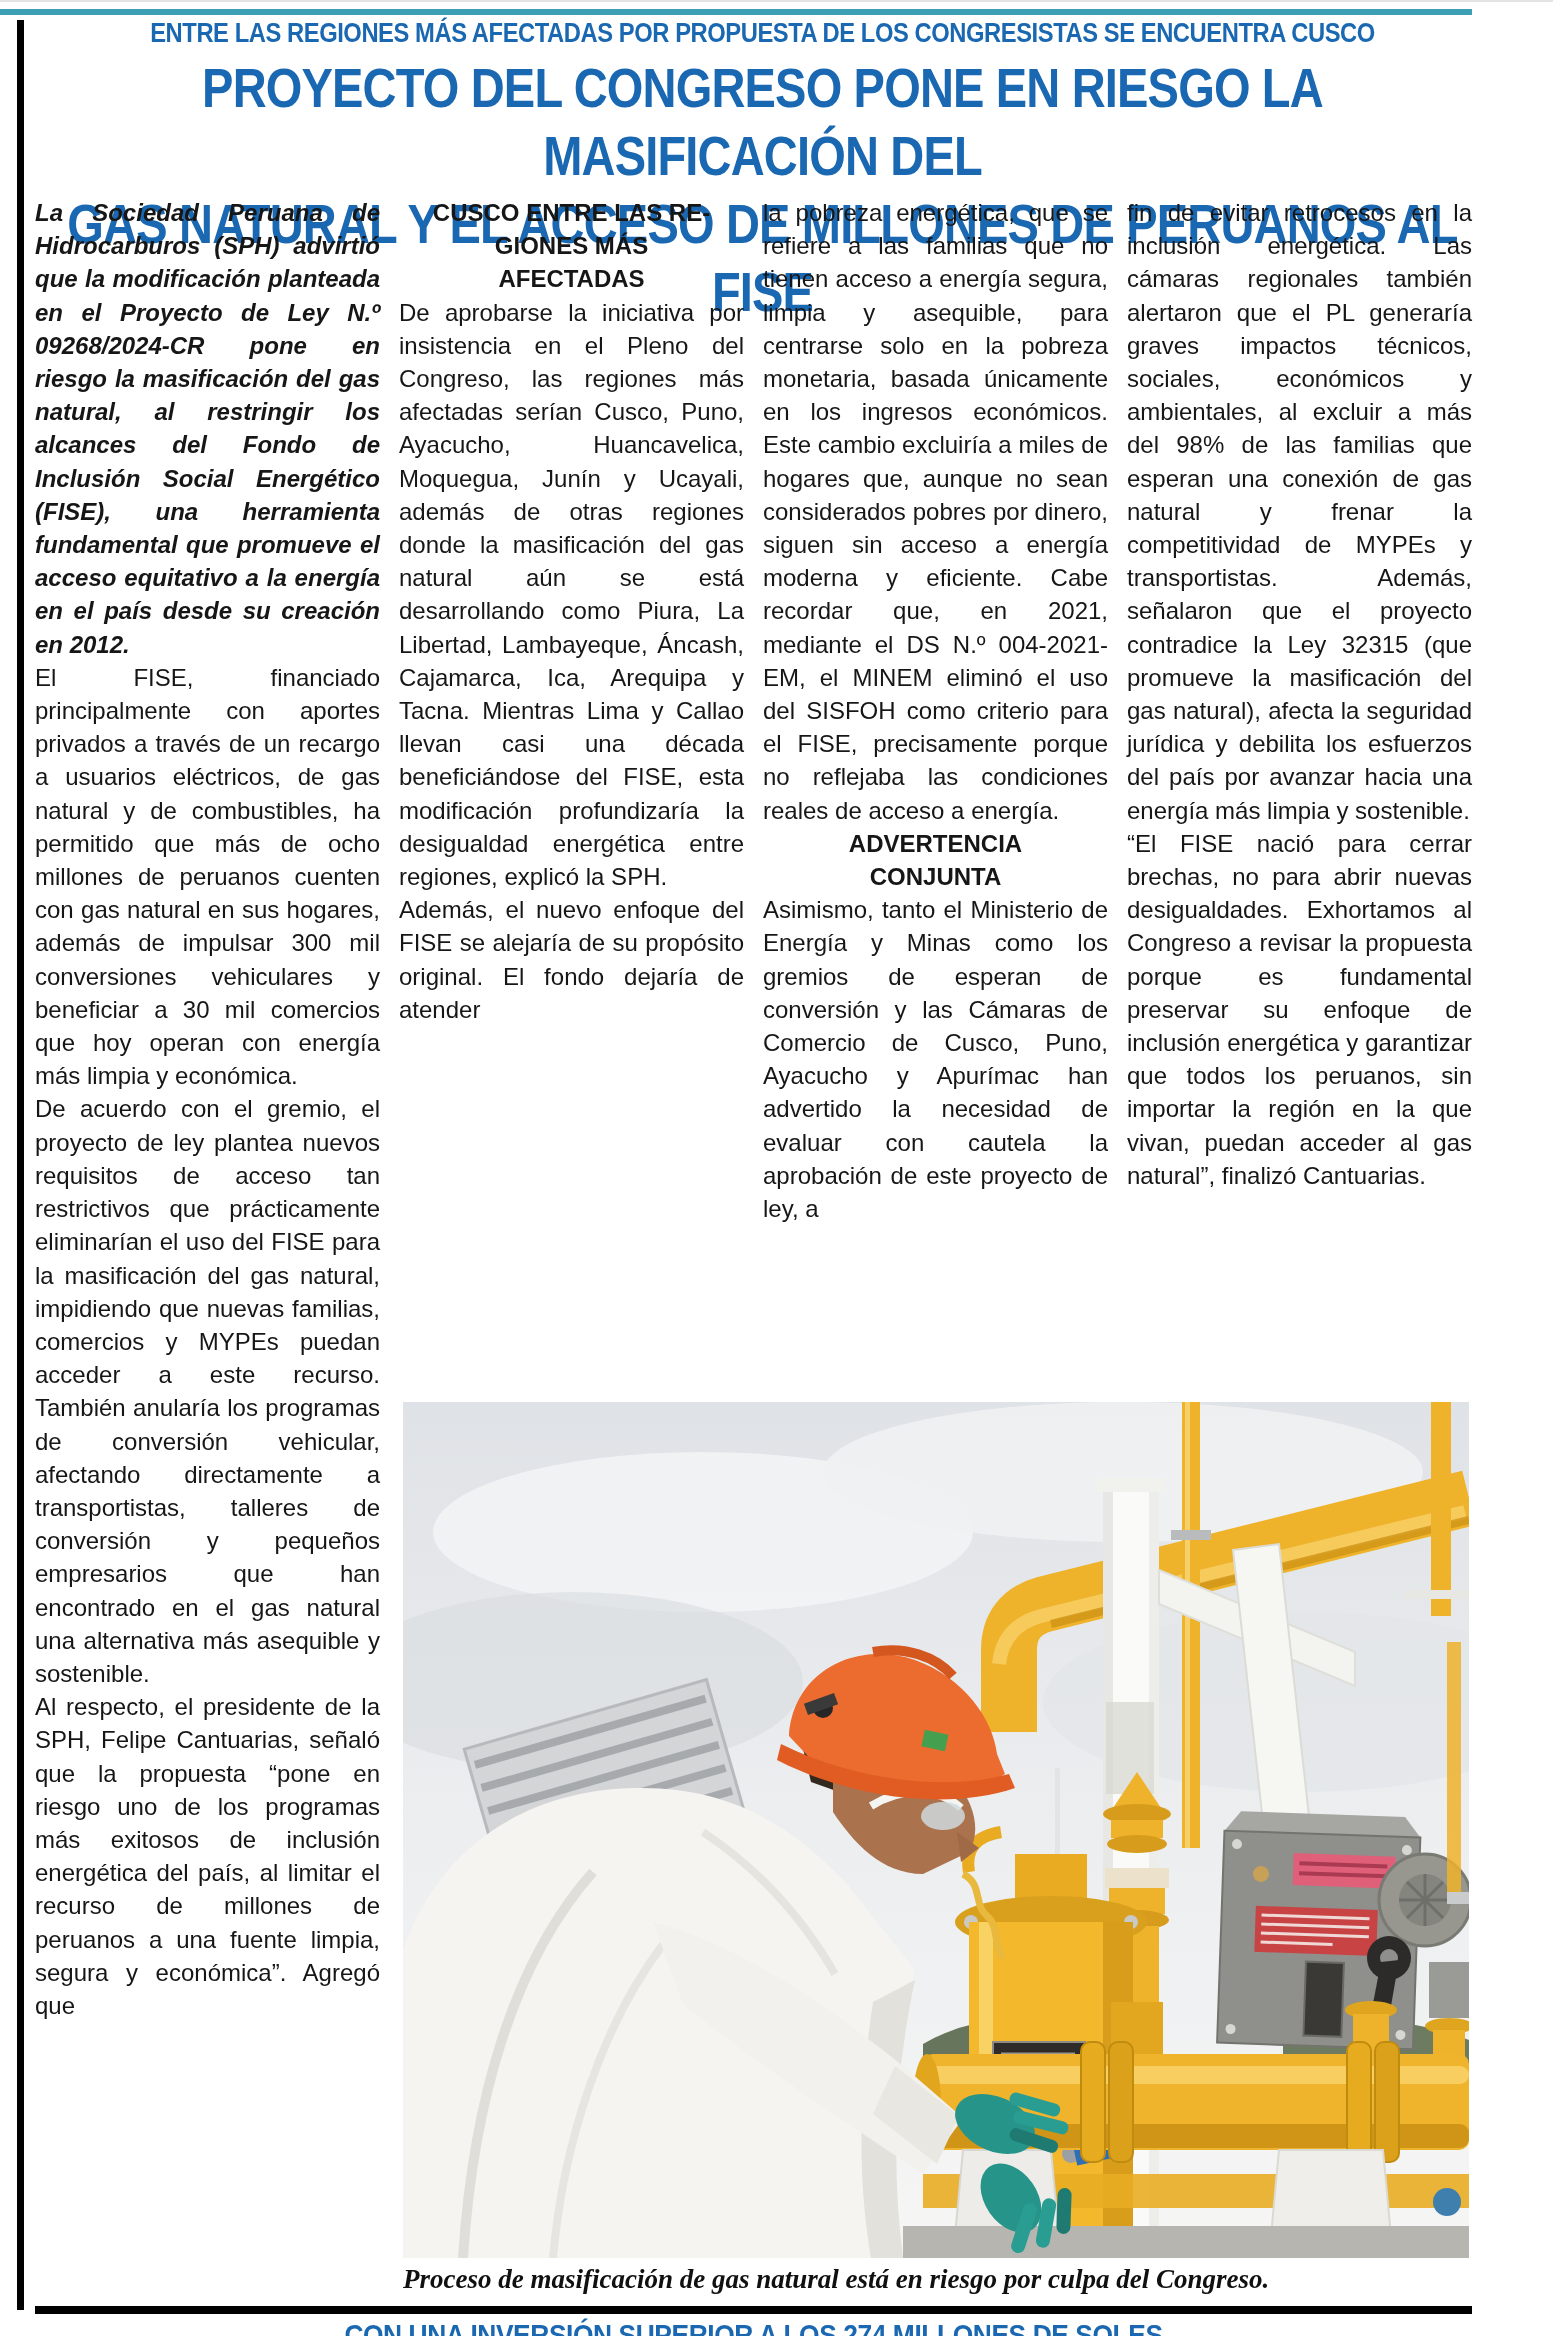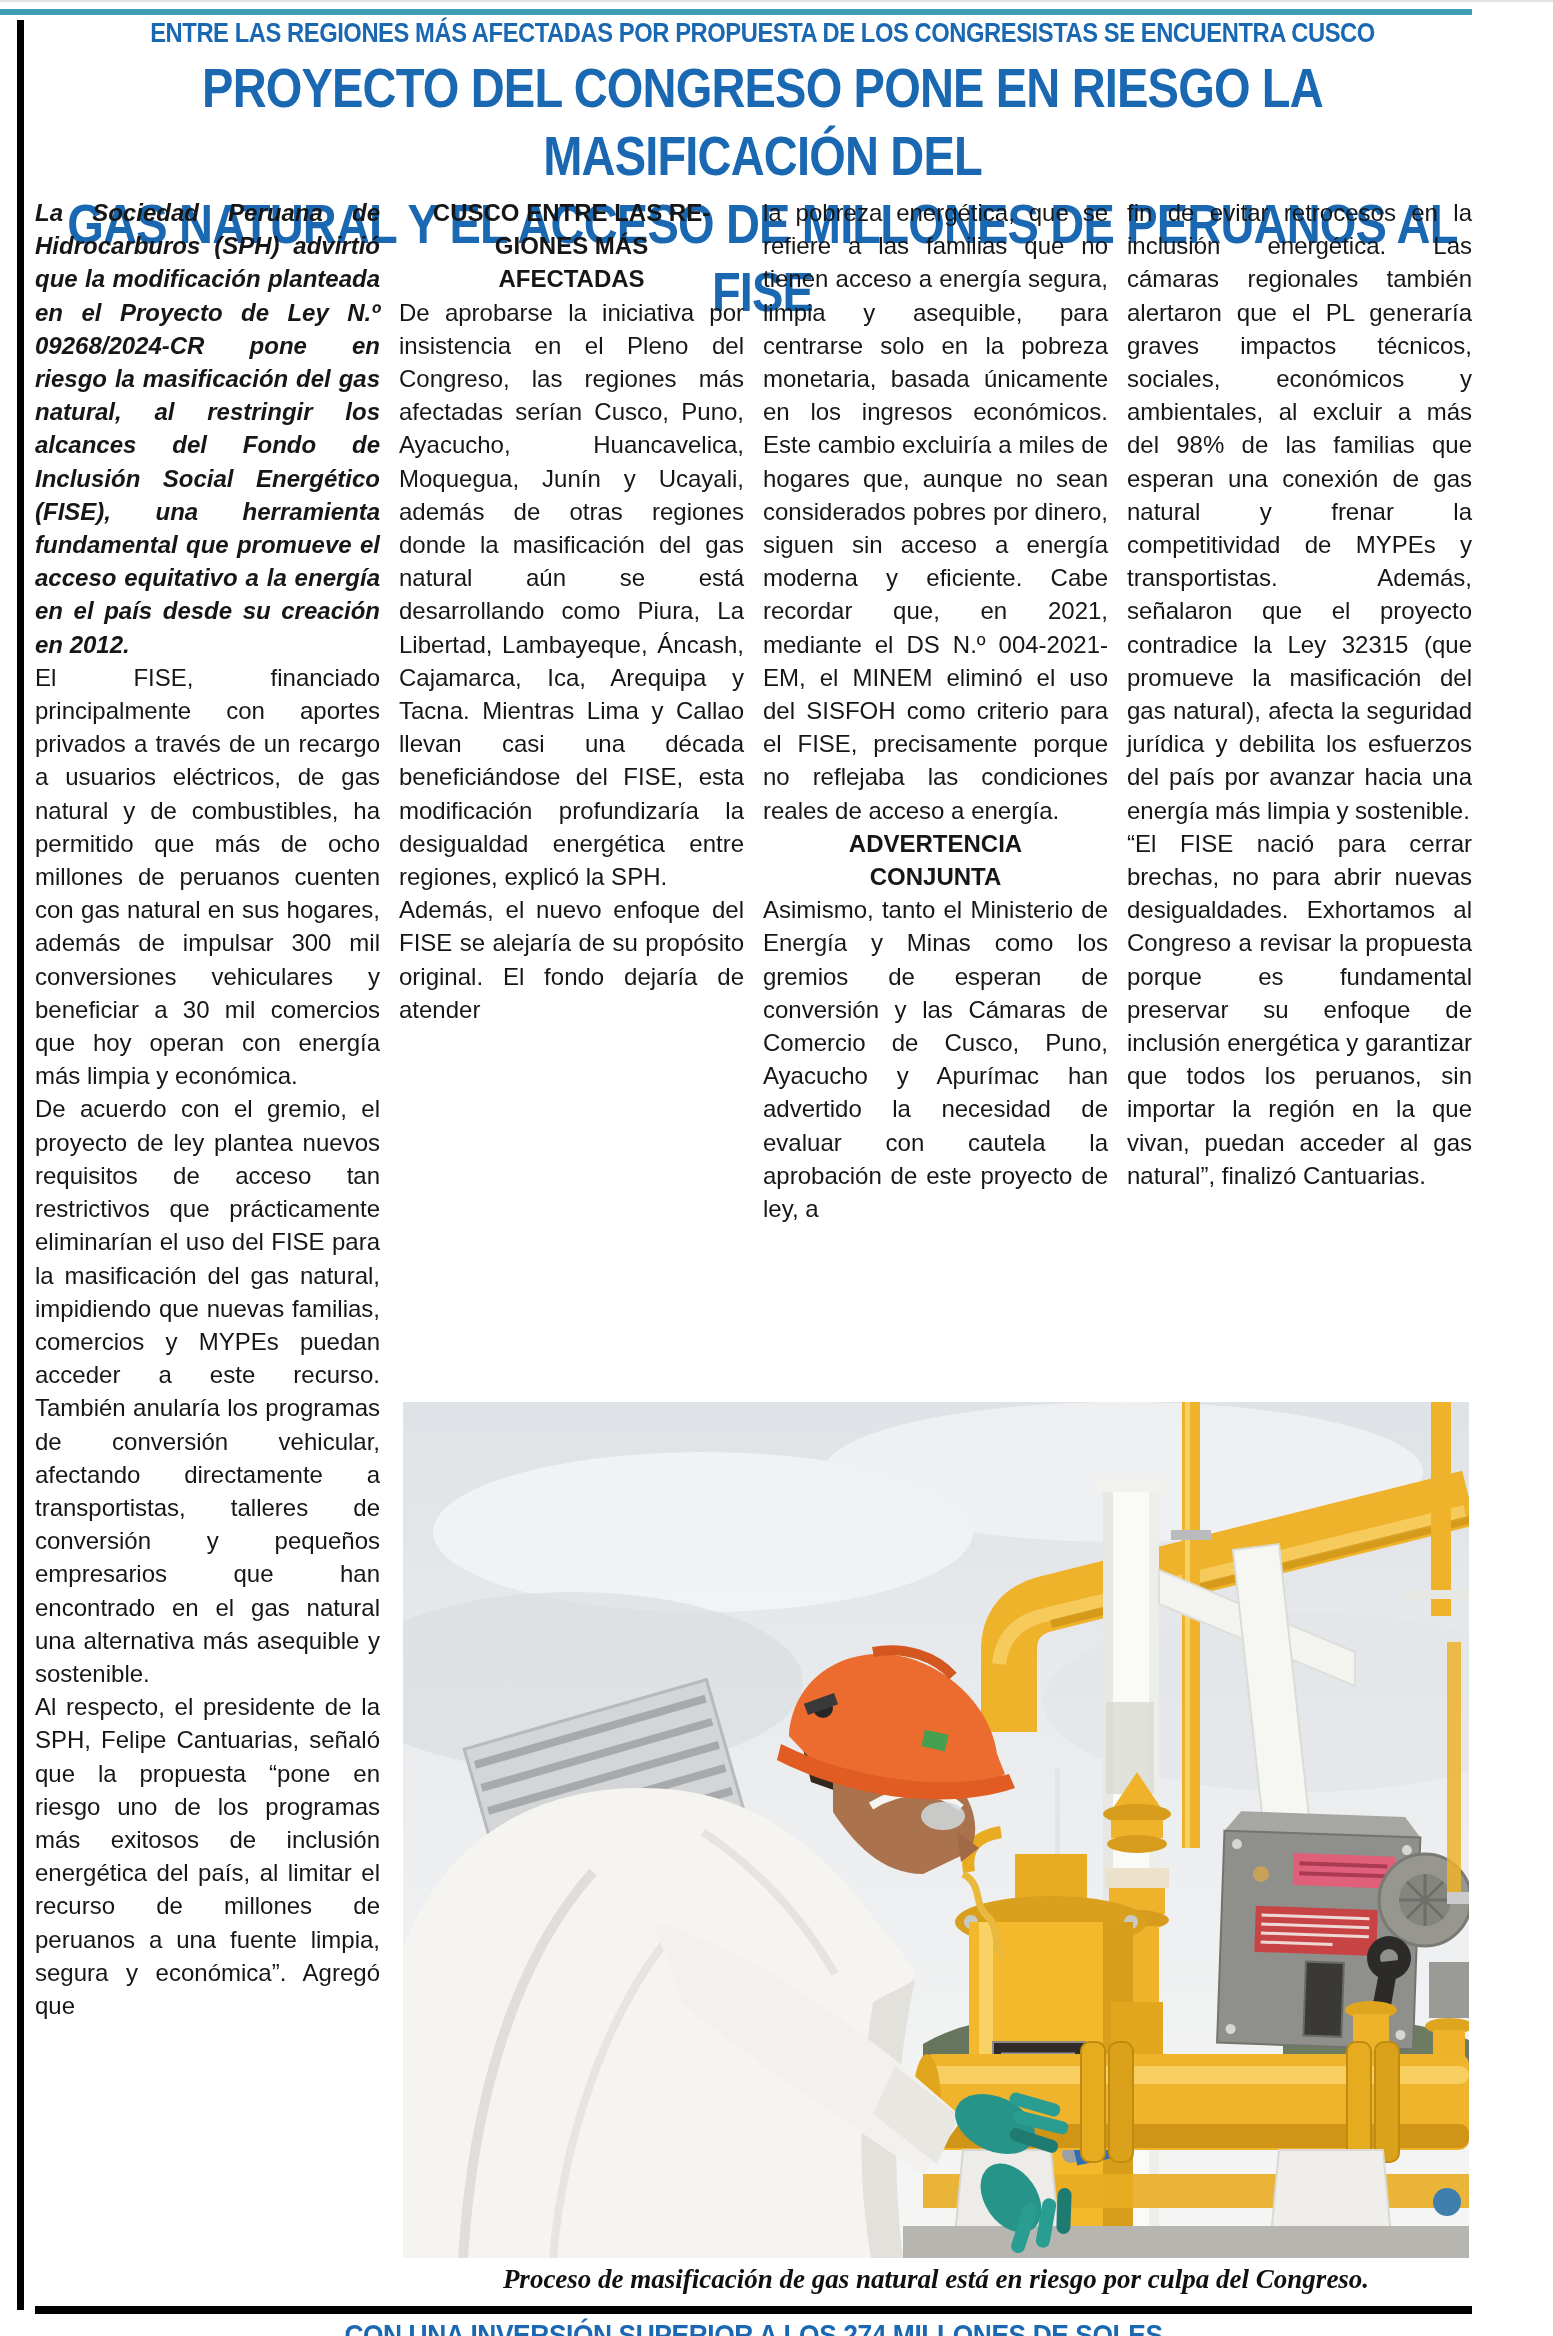--- a/index.html
+++ b/index.html
@@ -31,21 +31,21 @@
     font-size:24px;line-height:33.2px;color:#161616;
   }
   .col{width:345px;flex:0 0 345px;}
   .col p{margin:0;text-align:justify;}
   .lede{font-style:italic;font-weight:bold;}
   .subhead{font-weight:bold;text-align:center !important;white-space:pre-line;}
 
   .photo-wrap{position:absolute;left:403px;top:1402px;width:1066px;height:856px;}
   .photo-wrap svg{display:block;}
   .caption{
-    position:absolute;left:403px;top:2262px;width:1066px;text-align:center;
+    position:absolute;left:403px;top:2262px;width:1066px;text-align:left;
     font-family:"Liberation Serif","DejaVu Serif",serif;
     font-style:italic;font-weight:bold;font-size:27px;color:#101010;line-height:34px;
   }
   .next-kicker{
     position:absolute;left:35px;top:2318px;width:1437px;text-align:center;
     color:#1a68b2;font-weight:bold;font-size:30px;letter-spacing:-0.5px;line-height:34px;
     transform:scaleX(0.88);transform-origin:center top;width:1633px;margin-left:-98px;
   }
 </style>
 </head>

